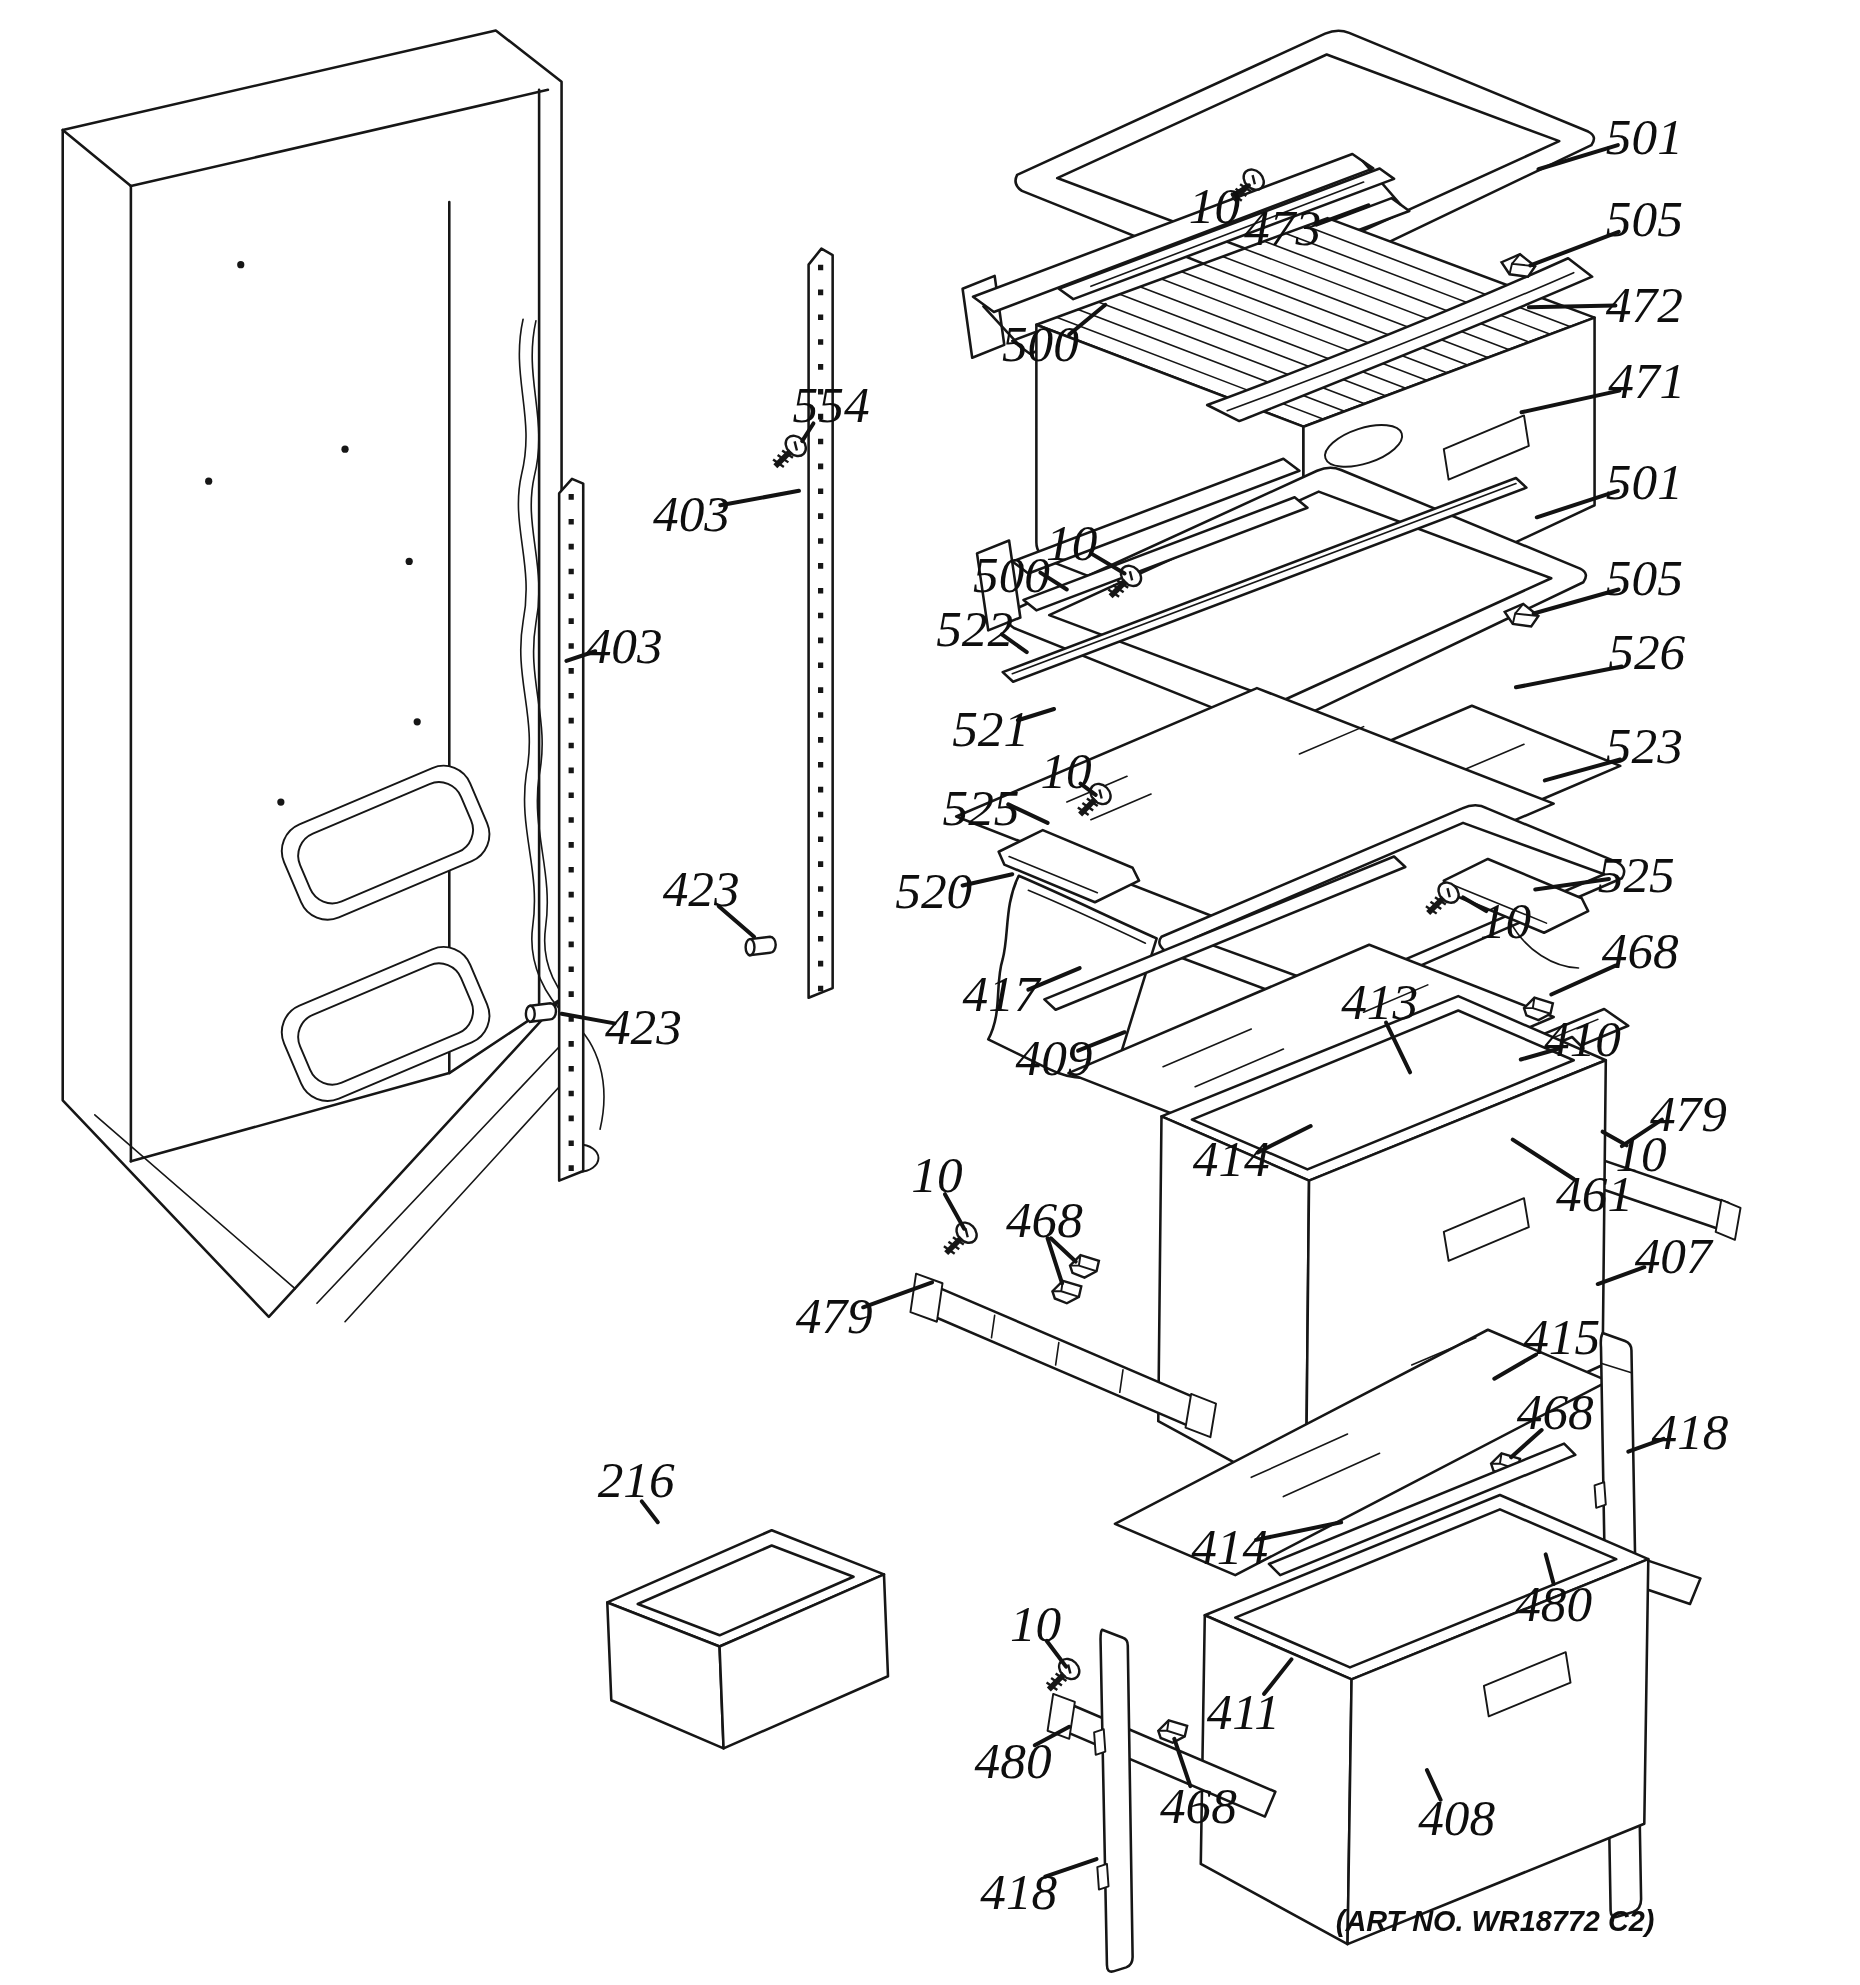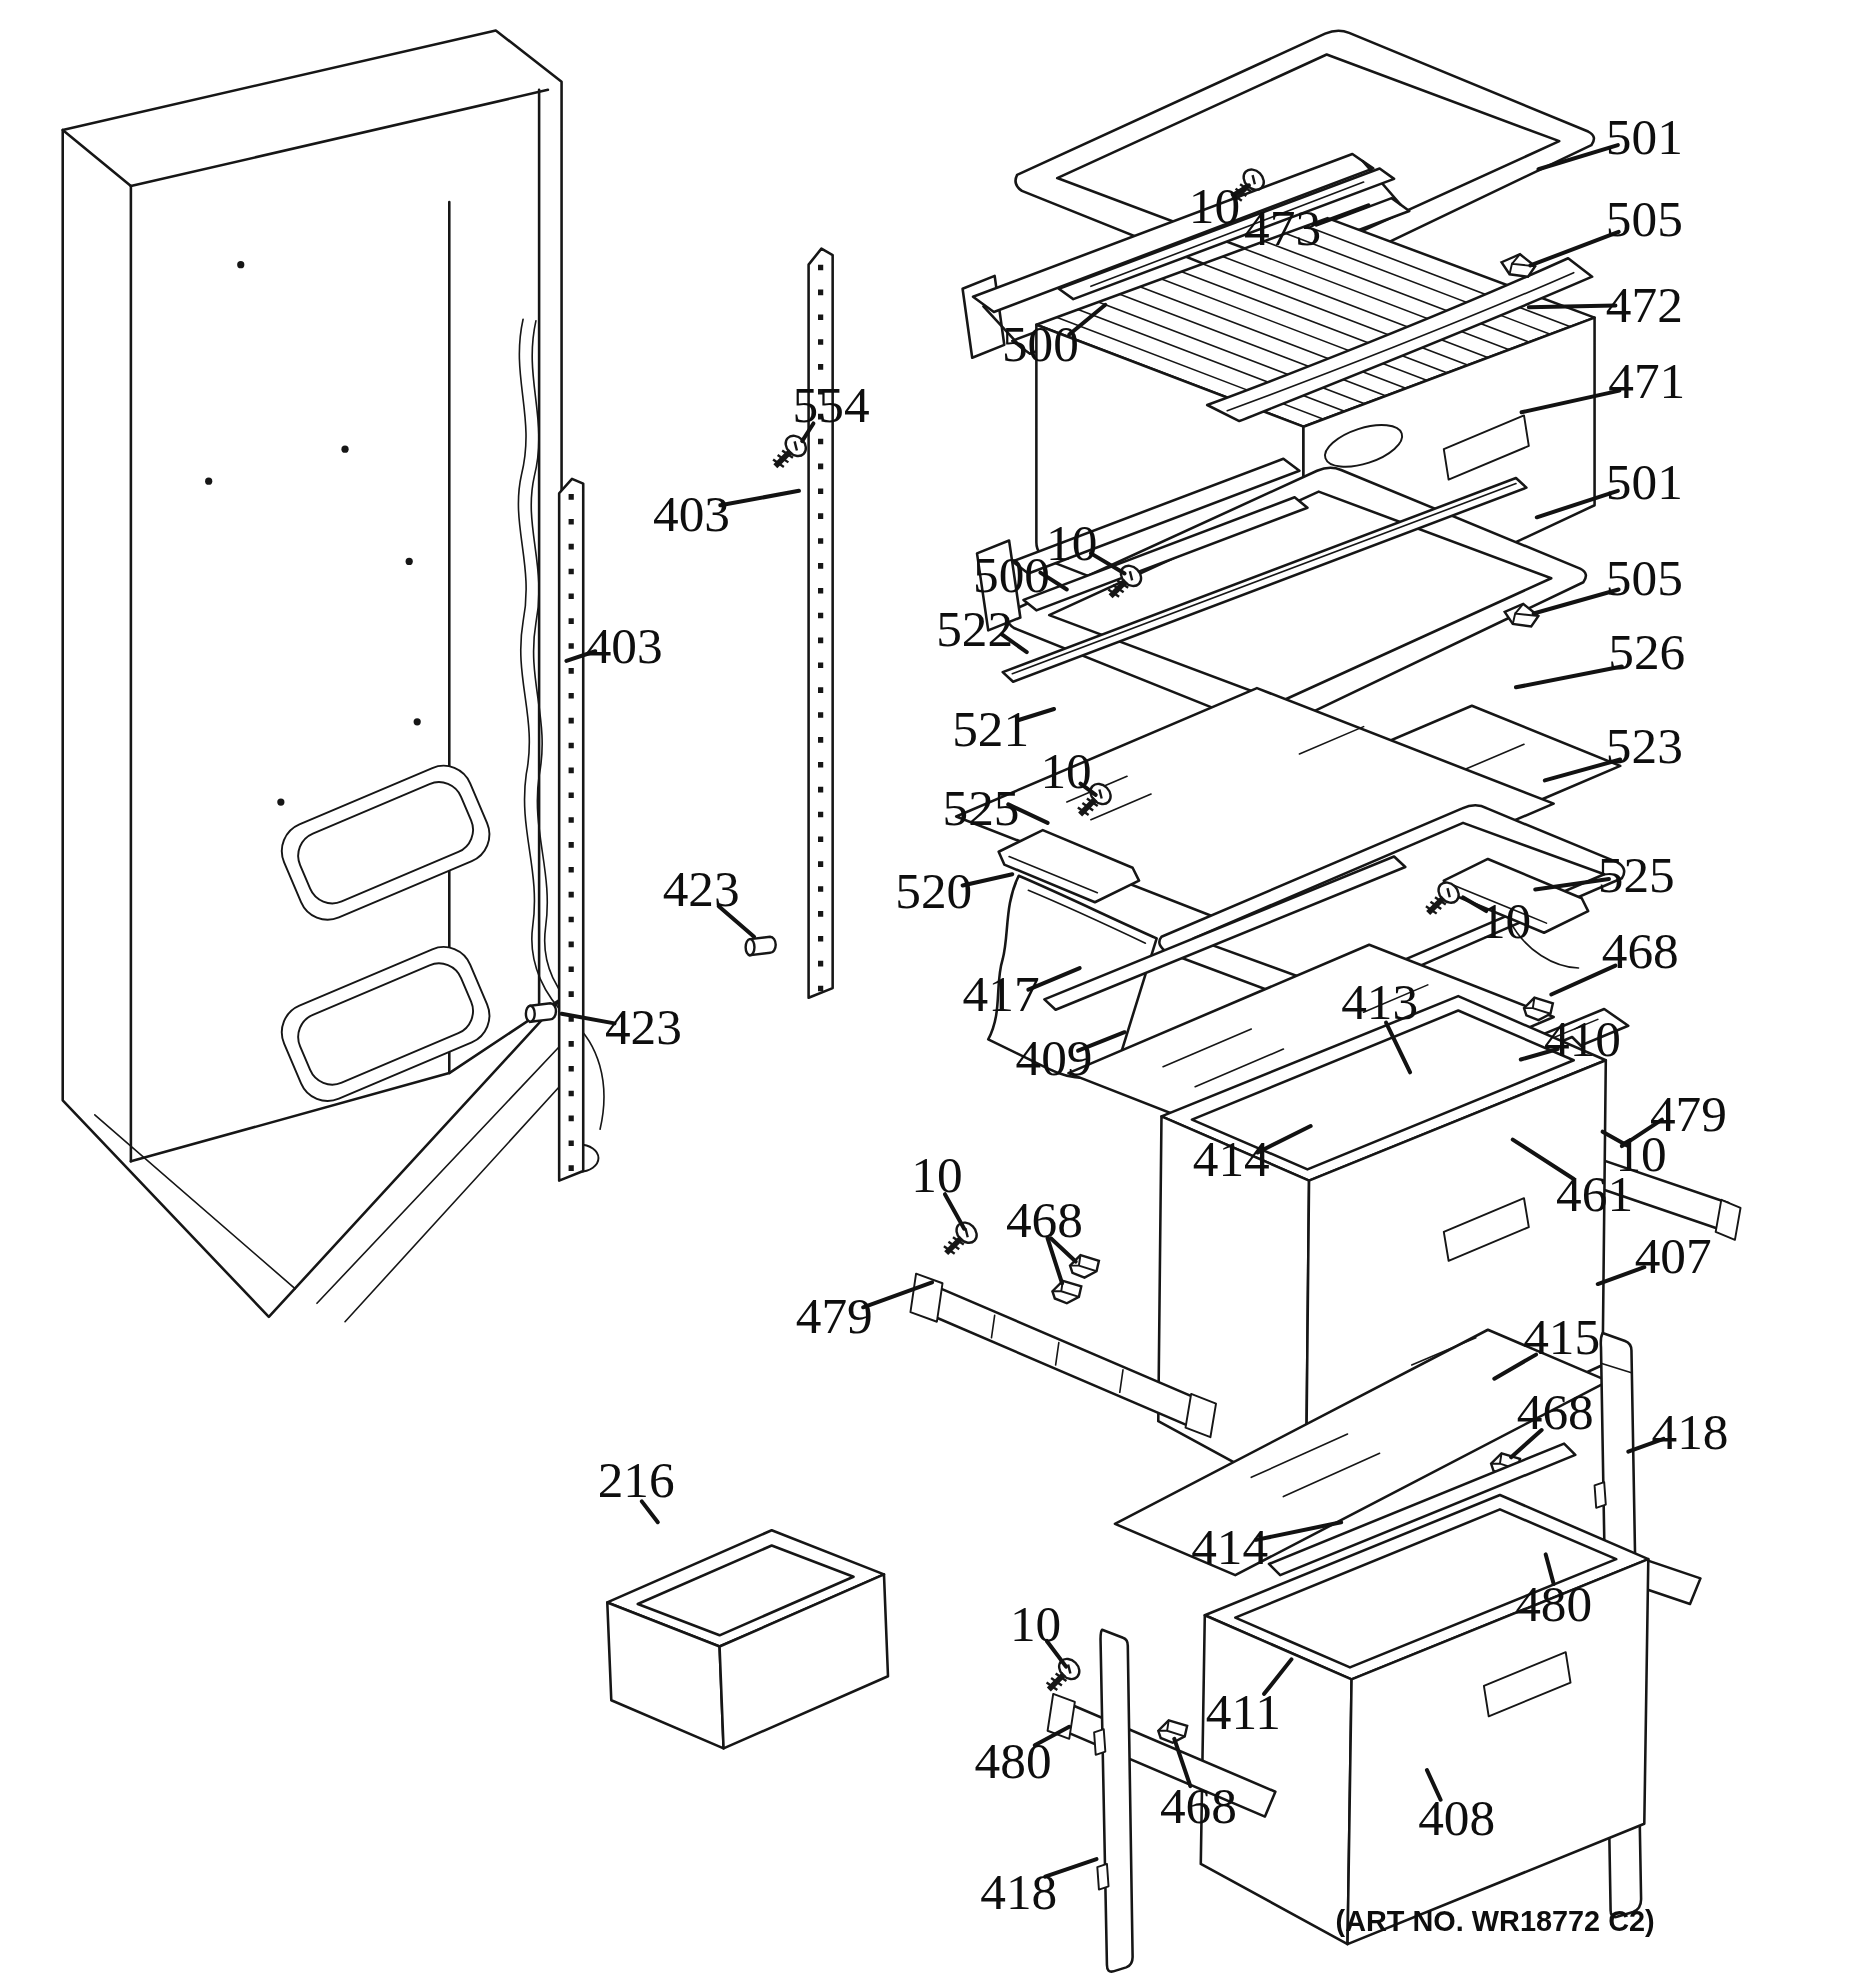--- a/index.html
+++ b/index.html
@@ -1,16 +1,16 @@
 <!DOCTYPE html>
 <html style="font-size:13px"><head>
 <meta charset="utf-8">
 <style>
   html,body{margin:0;padding:0;background:#ffffff;}
-  .stage{position:relative;width:1861px;height:1985px;background:#fff;overflow:hidden;}
+  .stage{position:relative;width:1861px;height:1985px;background:#fff;overflow:hidden;font-style:italic;}
   svg{display:block;}
   .ln{stroke:#161616;stroke-width:3.2;fill:none;stroke-linecap:round;stroke-linejoin:round;}
   .fw{stroke:#161616;stroke-width:3.2;fill:#ffffff;stroke-linejoin:round;}
   .fw2{stroke:#161616;stroke-width:2.4;fill:#ffffff;stroke-linejoin:round;}
   .thin{stroke:#161616;stroke-width:2;fill:none;stroke-linecap:round;}
   .holes{stroke:#161616;stroke-width:6.5;fill:none;stroke-dasharray:7 24;}
   .leader{stroke:#121212;stroke-width:5;fill:none;stroke-linecap:round;}
   text.part-label{font-family:"Liberation Serif", serif;font-size:64px;fill:#0e0e0e;}
   text.art-no{font-family:"Liberation Sans", sans-serif;font-weight:bold;font-size:36px;fill:#0e0e0e;}
 </style>

